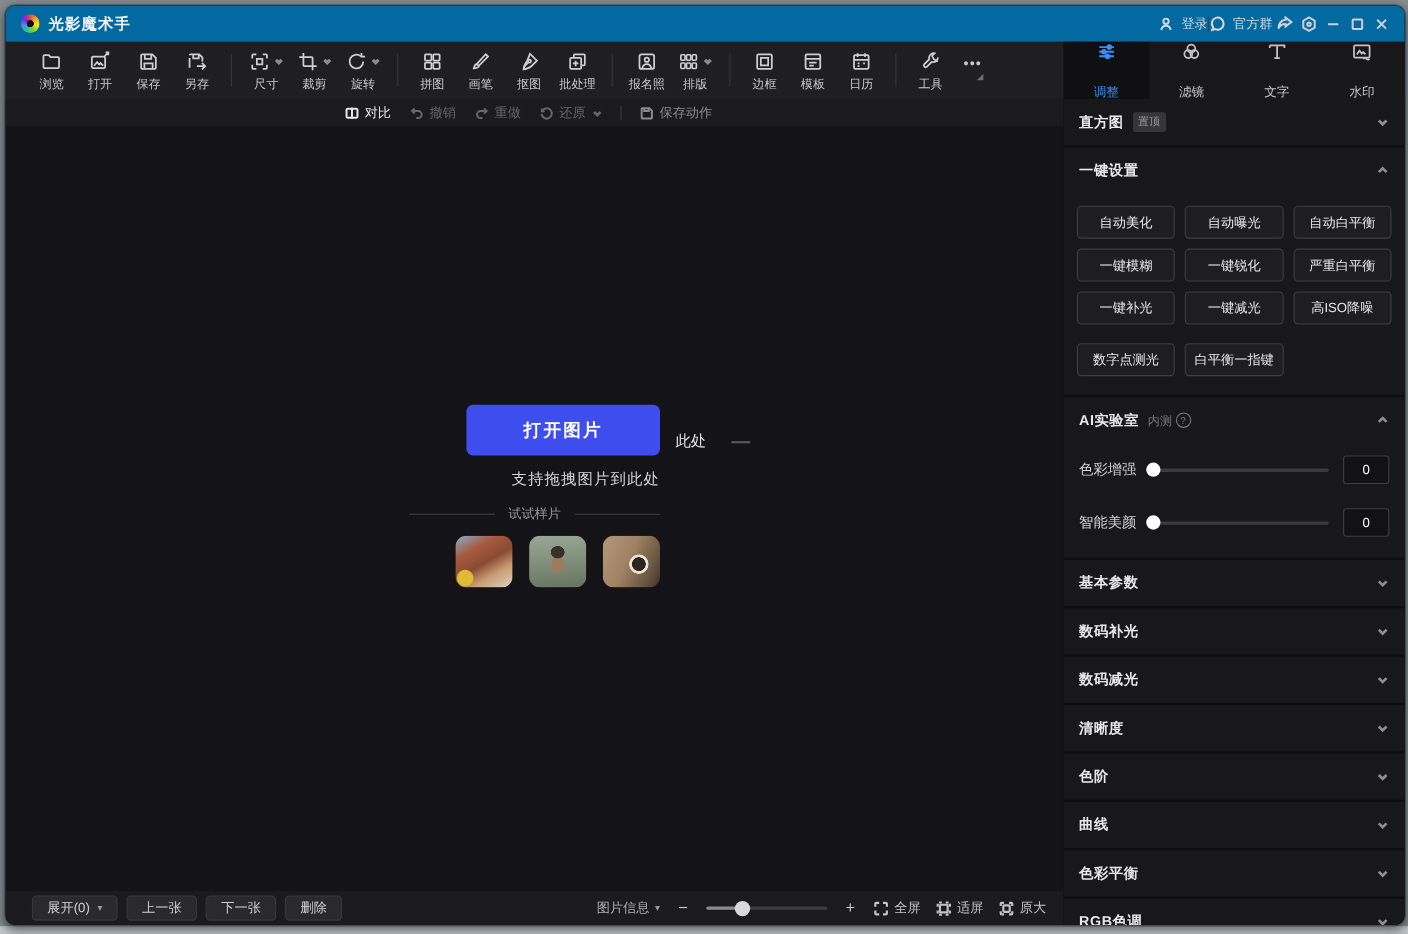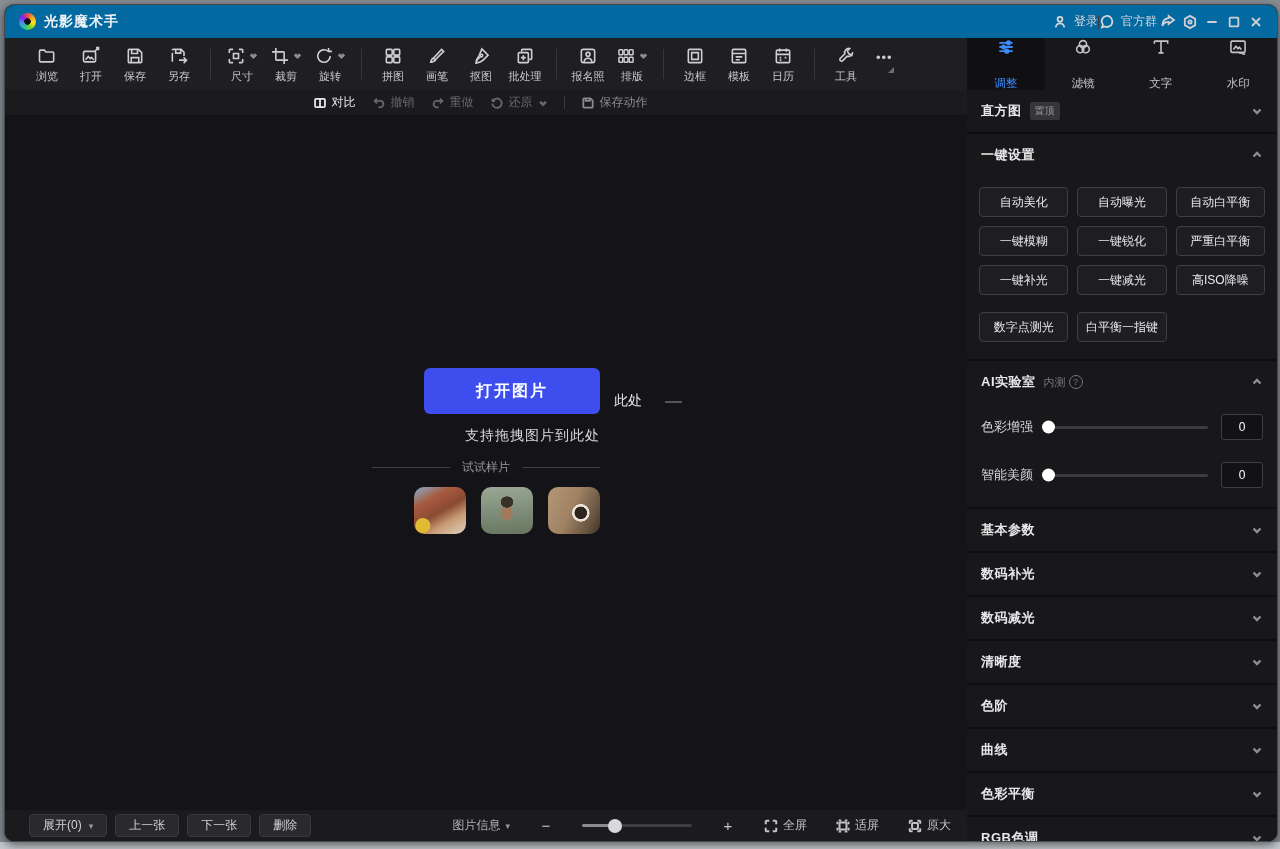--- a/index.html
+++ b/index.html
@@ -80,21 +80,21 @@
     radial-gradient(ellipse 10px 9px at 50% 32%, #383129 0 60%, transparent 65%),
     radial-gradient(ellipse 9px 12px at 50% 55%, #a07a5a 0 60%, transparent 65%),
     linear-gradient(175deg,#9aa794 0%,#7b8a76 60%,#67755f 100%);}
   .thumb.t3{background:
     radial-gradient(circle at 63% 55%, #2f241c 0 6px, #e9e2d6 6.5px 8.5px, transparent 9px),
     linear-gradient(115deg,#b39878 0%,#a08263 45%,#6b5742 78%,#3f3428 100%);}
   
   .bottombar{height:31px;background:#1b1b1e;display:flex;align-items:center;padding:0 16px 0 24px;gap:8px;flex:0 0 auto;}
   .bbtn{background:#2a2a2e;border:1px solid #39393d;border-radius:4px;height:23px;padding:0 13px;font-size:12px;color:#d2d2d5;display:flex;align-items:center;gap:7px;cursor:pointer;font-family:inherit;}
   .caret{font-size:9px;color:#9a9a9e;}
-  .bb-right{margin-left:auto;display:flex;align-items:center;gap:29px;}
+  .bb-right{margin-left:auto;display:flex;align-items:center;gap:14px;}
   .info-lbl{color:#b0b0b4;font-size:12px;display:flex;align-items:center;gap:5px;cursor:pointer;}
   .zoom-minus,.zoom-plus{color:#c8c8cc;font-size:15px;cursor:pointer;width:14px;text-align:center;}
   .zoom-track{position:relative;width:110px;height:3px;border-radius:2px;background:linear-gradient(to right,#8b8b90 0 30%,#3d3d42 30%);cursor:pointer;}
   .zoom-thumb{position:absolute;left:30%;top:50%;transform:translate(-50%,-50%);width:14px;height:14px;border-radius:50%;background:#d9d9dc;}
   .viewbtn{display:flex;align-items:center;gap:5px;color:#c3c3c7;font-size:12px;cursor:pointer;}
   .viewbtn svg{width:14px;height:14px;}
   
   .rpanel{width:310px;background:#0e0e11;display:flex;flex-direction:column;overflow:hidden;flex:0 0 auto;}
   .sec{background:#18181b;margin-bottom:2px;flex:0 0 auto;}
   .sec-h{height:42px;display:flex;align-items:center;padding:0 14px;gap:8px;cursor:pointer;}

